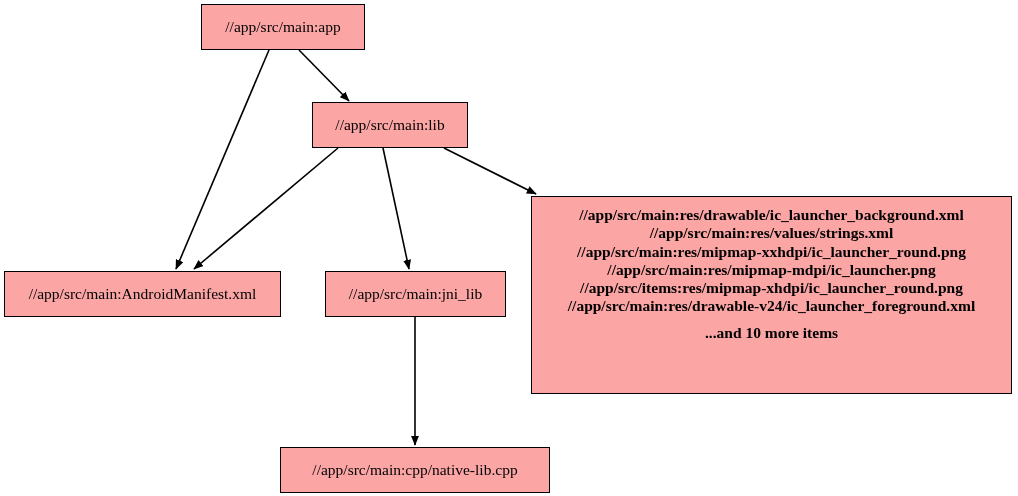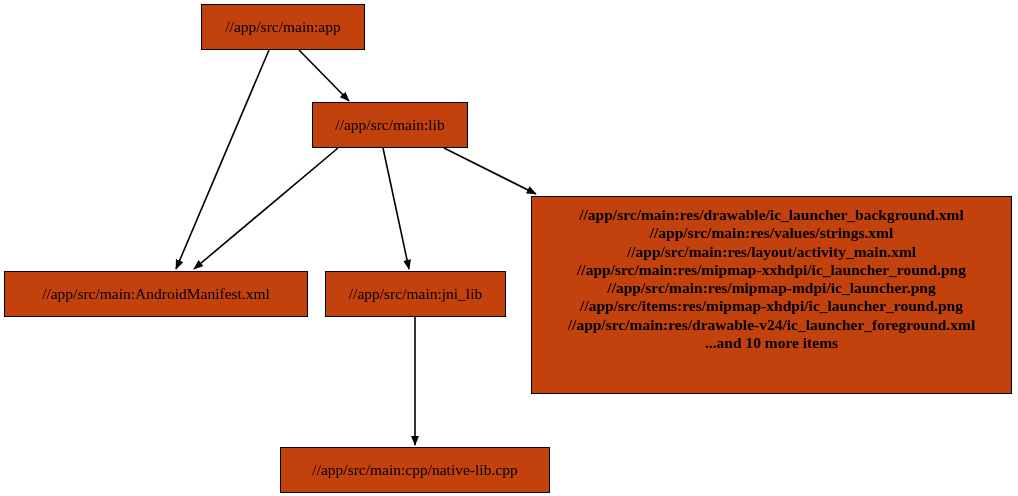--- a/index.html
+++ b/index.html
@@ -20,37 +20,37 @@
     left: 0;
     top: 0;
     width: 1018px;
     height: 496px;
     pointer-events: none;
   }
   .node {
     position: absolute;
     box-sizing: border-box;
     border: 1px solid #000000;
-    background: #c2410c;
+    background: #fca5a5;
     display: flex;
     align-items: center;
     justify-content: center;
     text-align: center;
     color: #000000;
     font-size: 15.5px;
     line-height: 1.0;
     white-space: nowrap;
   }
   .node-label {
     display: block;
   }
   
   #node-app        { left: 201px; top: 4px;   width: 164px; height: 46px; }
   #node-lib        { left: 312px; top: 102px; width: 156px; height: 46px; }
-  #node-manifest   { left: 4px;   top: 271px; width: 304px; height: 46px; }
+  #node-manifest   { left: 4px;   top: 271px; width: 277px; height: 46px; }
   #node-jnilib     { left: 325px; top: 271px; width: 181px; height: 46px; }
   #node-nativelib  { left: 280px; top: 447px; width: 270px; height: 46px; }
 
   
   #node-resources {
     left: 531px;
     top: 196px;
     width: 481px;
     height: 198px;
     display: block;
@@ -68,20 +68,21 @@
     line-height: 18.3px;
     white-space: nowrap;
     color: #000000;
   }
   #node-resources .res-more {
     font-size: 15.5px;
     line-height: 18.3px;
     text-align: center;
     color: #000000;
     white-space: nowrap;
+    margin-top: 8px;
   }
 </style>
 </head>
 <body>
 
 <div id="graph-canvas">
 
   <svg id="edge-layer" viewBox="0 0 1018 496" width="1018" height="496">
     <defs>
       <marker id="arrowhead" markerWidth="10" markerHeight="8" refX="9.2" refY="4" orient="auto" markerUnits="userSpaceOnUse">
@@ -119,21 +120,20 @@
   </div>
 
   <div class="node" id="node-nativelib">
     <span class="node-label">//app/src/main:cpp/native-lib.cpp</span>
   </div>
 
   <div class="node" id="node-resources">
     <ul class="res-list" id="resources-list">
         <li>//app/src/main:res/drawable/ic_launcher_background.xml</li>
         <li>//app/src/main:res/values/strings.xml</li>
-        <li>//app/src/main:res/layout/activity_main.xml</li>
         <li>//app/src/main:res/mipmap-xxhdpi/ic_launcher_round.png</li>
         <li>//app/src/main:res/mipmap-mdpi/ic_launcher.png</li>
         <li>//app/src/items:res/mipmap-xhdpi/ic_launcher_round.png</li>
         <li>//app/src/main:res/drawable-v24/ic_launcher_foreground.xml</li>
       </ul>
     <div class="res-more">...and 10 more items</div>
   </div>
 
 </div>
 

